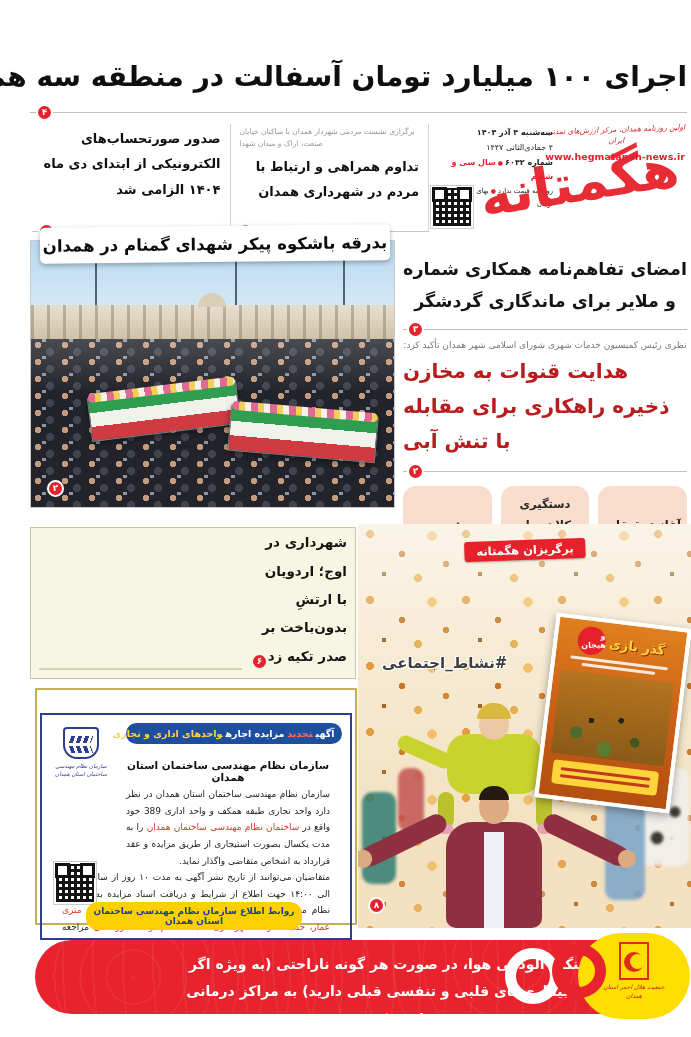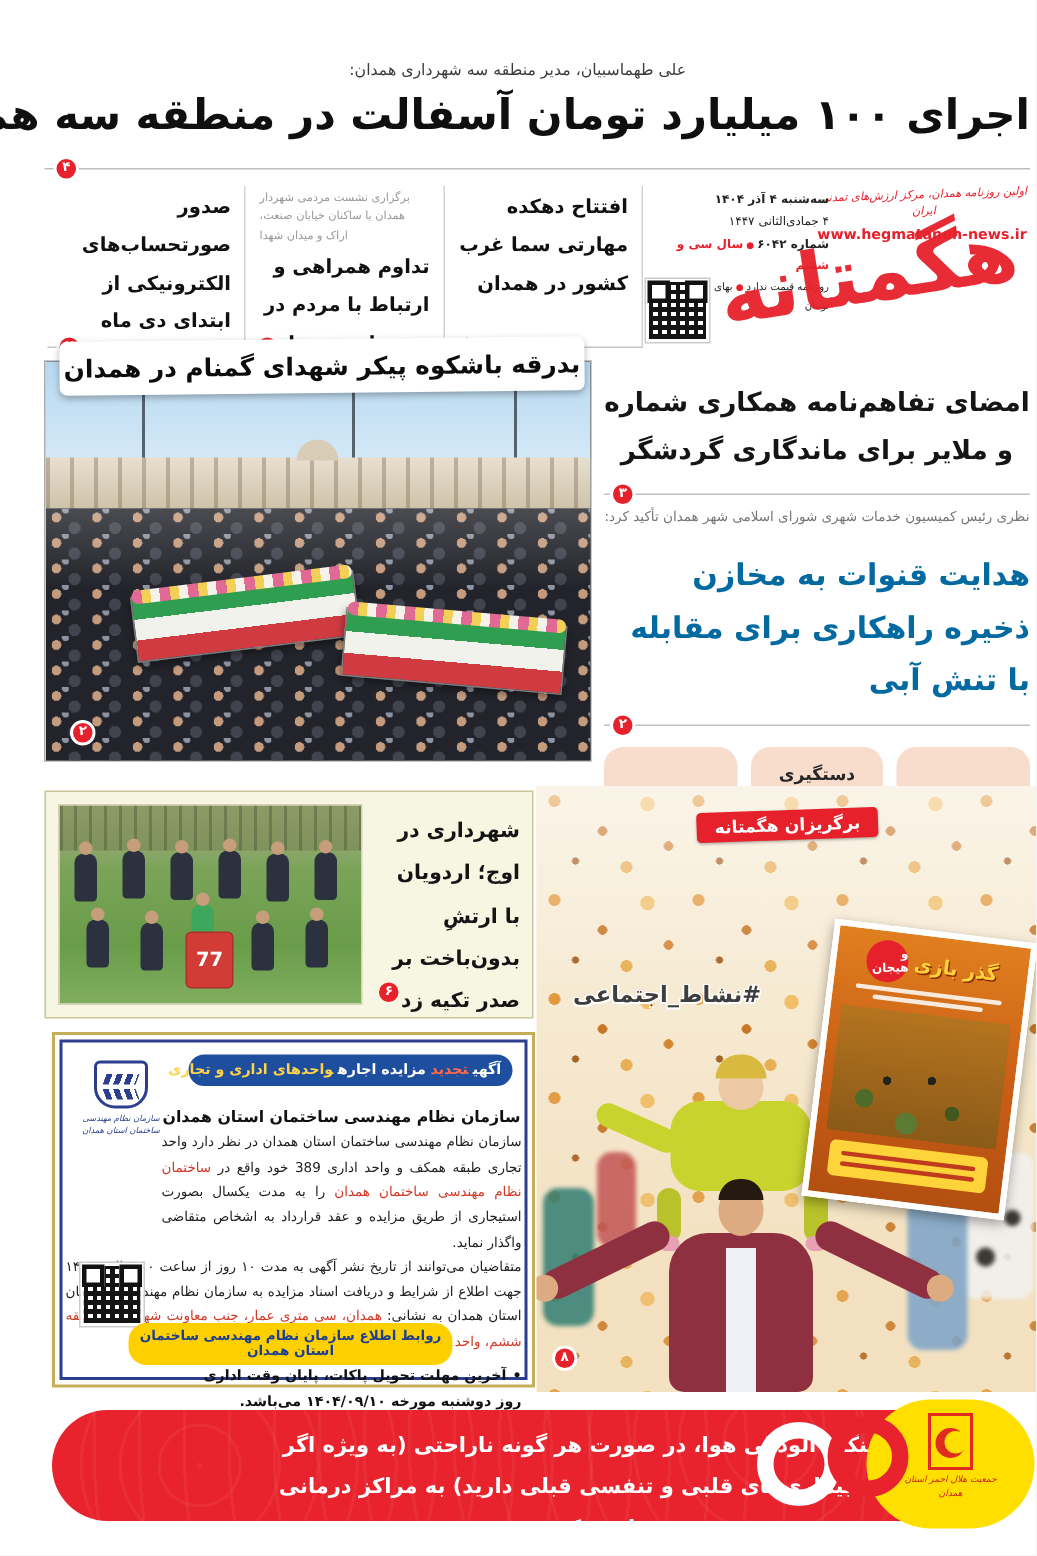--- a/index.html
+++ b/index.html
@@ -73,30 +73,30 @@
   .photo-caption{position:absolute;left:40px;top:226px;width:350px;height:36px;background:#fff;border-radius:5px;
                  box-shadow:0 2px 5px rgba(0,0,0,.3);display:flex;align-items:center;justify-content:center;
                  font-size:16.5px;font-weight:bold;color:#0c0c0c;z-index:4;transform:rotate(-.6deg);white-space:nowrap;}
 
   
   .right-col{position:absolute;left:403px;right:4px;top:240px;}
   .art-title1{font-size:17.5px;font-weight:bold;line-height:1.8;text-align:center;color:#151515;margin-top:14px;}
   .rule{position:relative;border-top:1px solid #bfbfbf;margin-top:12px;}
   .rule .badge{position:absolute;left:4px;top:-9px;}
   .art-kicker{font-size:9px;color:#767676;text-align:center;margin-top:10px;}
-  .art-title2{font-size:20px;font-weight:bold;line-height:1.75;text-align:right;color:#0369a1;margin-top:16px;}
+  .art-title2{font-size:20px;font-weight:bold;line-height:1.75;text-align:left;color:#b91c1c;margin-top:4px;}
   .crime-row{display:flex;gap:9px;margin-top:14px;}
   .crime{flex:1;background:#f8dccc;border-radius:13px;min-height:94px;display:flex;align-items:center;justify-content:center;
          text-align:center;font-size:11.5px;font-weight:bold;line-height:1.85;color:#262626;padding:8px 6px;position:relative;}
   .crime .badge{position:absolute;left:8px;bottom:-8px;}
   .bottom-rule{border-top:1px solid #d8d8d8;margin-top:17px;}
 
   
   .sports{position:absolute;left:30px;top:527px;width:326px;height:152px;background:#f7f6e2;border:1px solid #c9c79b;
-          padding:8px;display:flex;gap:9px;}
+          padding:8px;display:flex;gap:9px;align-items:flex-end;}
   .sports-text{width:96px;position:relative;padding-top:4px;}
   .sports-title{font-size:13.5px;font-weight:bold;line-height:2.1;text-align:right;color:#141414;}
   .sports-badge{position:absolute;left:0;bottom:0;border:2px solid #f7f6e2;width:17px;height:17px;}
   .sports-photo{flex:1;position:relative;border:1px solid #d6d2b4;overflow:hidden;
                 background:linear-gradient(180deg,#aab78a 0,#92a873 18%,#7aa458 32%,#699c49 70%,#7fae5f 100%);}
   .sp-fence{position:absolute;left:0;right:0;top:0;height:30px;
             background-image:repeating-linear-gradient(90deg,rgba(60,70,40,.35) 0 2px,transparent 2px 10px),
                              linear-gradient(180deg,#8d9a68,#7f925c);}
   .pl{position:absolute;width:15px;height:32px;background:#2c3140;border-radius:6px 6px 3px 3px;}
   .pl::before{content:"";position:absolute;top:-8px;left:3px;width:9px;height:9px;border-radius:50%;background:#c79e7c;}
@@ -169,21 +169,21 @@
   .m-arm{position:absolute;width:92px;height:20px;background:#8e3040;border-radius:10px;top:120px;}
   .m-arm.l{left:-42px;transform:rotate(-26deg);}
   .m-arm.r{right:-42px;transform:rotate(26deg);}
   .m-arm::after{content:"";position:absolute;top:0;width:18px;height:18px;border-radius:50%;background:#dcab82;}
   .m-arm.l::after{left:-8px;} .m-arm.r::after{right:-8px;}
   .m-torso{position:absolute;left:46px;top:112px;width:96px;height:106px;background:#8e3040;border-radius:26px 26px 10px 10px;}
   .m-torso::before{content:"";position:absolute;left:38px;top:10px;width:20px;height:96px;background:#edf0f4;}
 
   
   .ad{position:absolute;left:35px;top:688px;width:322px;height:237px;border:2px solid #c6ad58;background:#fff;padding:3px;}
-  .ad-inner{border:2px solid #2c3f8f;height:100%;position:relative;padding:8px 2px;}
+  .ad-inner{border:2px solid #2c3f8f;height:100%;position:relative;padding:8px 20px;margin-top:20px;}
   .ad-pill{position:absolute;top:8px;right:8px;width:216px;background:#1d4f9e;border-radius:14px;padding:5px 6px;
            text-align:center;font-size:9.5px;font-weight:bold;color:#fff;white-space:nowrap;}
   .ad-pill span{margin:0 1.5px;}
   .ad-pill .t2{color:#ff6a4d;}
   .ad-pill .t4{color:#ffd24a;}
   .ad-logo{position:absolute;top:12px;left:8px;width:62px;text-align:center;}
   .ad-emblem{width:36px;height:32px;margin:0 auto;border:2px solid #2c3f8f;border-radius:4px 4px 14px 14px;position:relative;}
   .ad-emblem::before{content:"";position:absolute;left:5px;top:7px;width:22px;height:7px;
         background:repeating-linear-gradient(90deg,#2c3f8f 0 4px,transparent 4px 7px);transform:skewX(-20deg);}
   .ad-emblem::after{content:"";position:absolute;left:5px;top:17px;width:22px;height:7px;
@@ -214,21 +214,20 @@
   .cres-box{position:relative;width:30px;height:38px;border:2px solid #e02b1f;margin:9px auto 2px;background:#ffdf00;}
   .cres-box::before{content:"";position:absolute;left:3px;top:8px;width:20px;height:20px;border-radius:50%;background:#e02b1f;}
   .cres-box::after{content:"";position:absolute;left:9px;top:10px;width:15px;height:15px;border-radius:50%;background:#ffdf00;}
   .cres-cap{width:76px;margin:0 auto;font-size:6px;color:#c22;text-align:center;line-height:1.5;font-style:italic;}
 </style>
 </head>
 <body>
 
 <div class="page">
 
-  <div class="top-kicker">علی طهماسبیان، مدیر منطقه سه شهرداری همدان:</div>
   <div class="headline">اجرای ۱۰۰ میلیارد تومان آسفالت در منطقه سه همدان</div>
   <div class="head-rule">
     <span class="badge">۴</span>
   </div>
 
   <div class="header-strip">
     <div class="mast">
       <div class="mast-tagline">اولین روزنامه همدان، مرکز ارزش‌های تمدنی ایران</div>
       <div class="mast-site">www.hegmataneh-news.ir</div>
       <div class="mast-info">
@@ -238,24 +237,20 @@
           <span class="mi-bold">شماره ۶۰۴۲</span><span class="dot">●</span><span class="mi-red">سال سی و ششم</span>
         </div>
         <div class="mi-small">
           <span>روزنامه قیمت ندارد</span><span class="dot">●</span><span>بهای چاپ: ۳۵۰۰۰ تومان</span>
         </div>
       </div>
       <div class="qr mast-qr"></div>
       <div class="mast-logo">هگمتانه</div>
     </div>
 
-    <div class="brief">
-      <div class="brief-title">افتتاح دهکده مهارتی سما غرب کشور در همدان</div>
-      <span class="badge">۲</span>
-    </div>
     <div class="brief">
       <div class="brief-kicker">برگزاری نشست مردمی شهردار همدان با ساکنان خیابان صنعت، اراک و میدان شهدا</div>
       <div class="brief-title">تداوم همراهی و ارتباط با مردم در شهرداری همدان</div>
       <span class="badge">۲</span>
     </div>
     <div class="brief">
       <div class="brief-title">صدور صورتحساب‌های الکترونیکی از ابتدای دی ماه ۱۴۰۴ الزامی شد</div>
       <span class="badge">۲</span>
     </div>
   </div>

